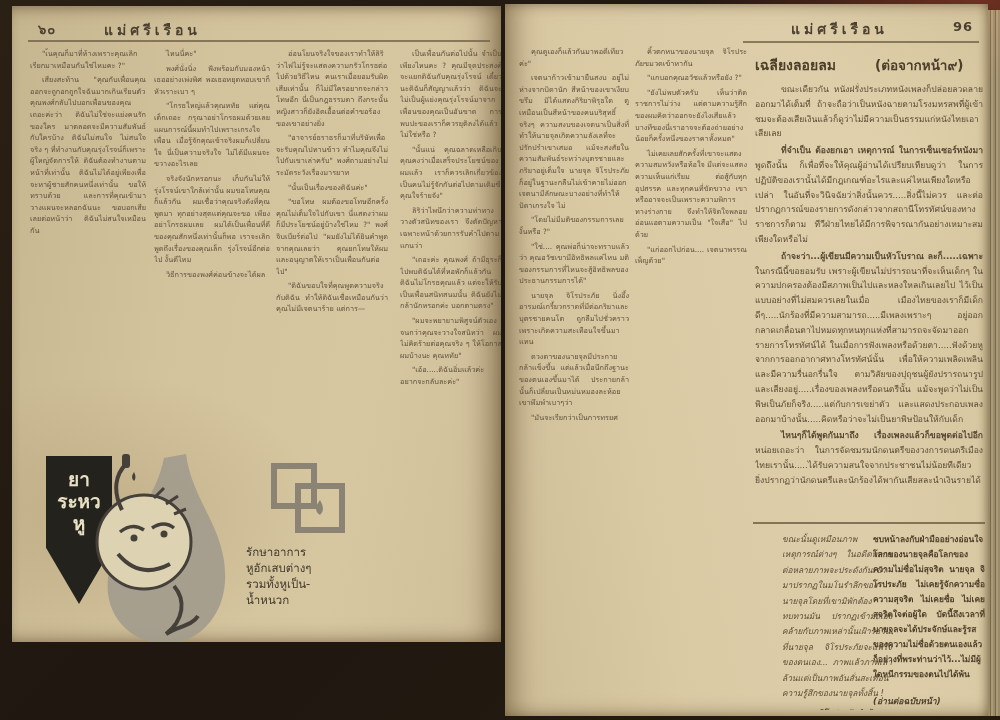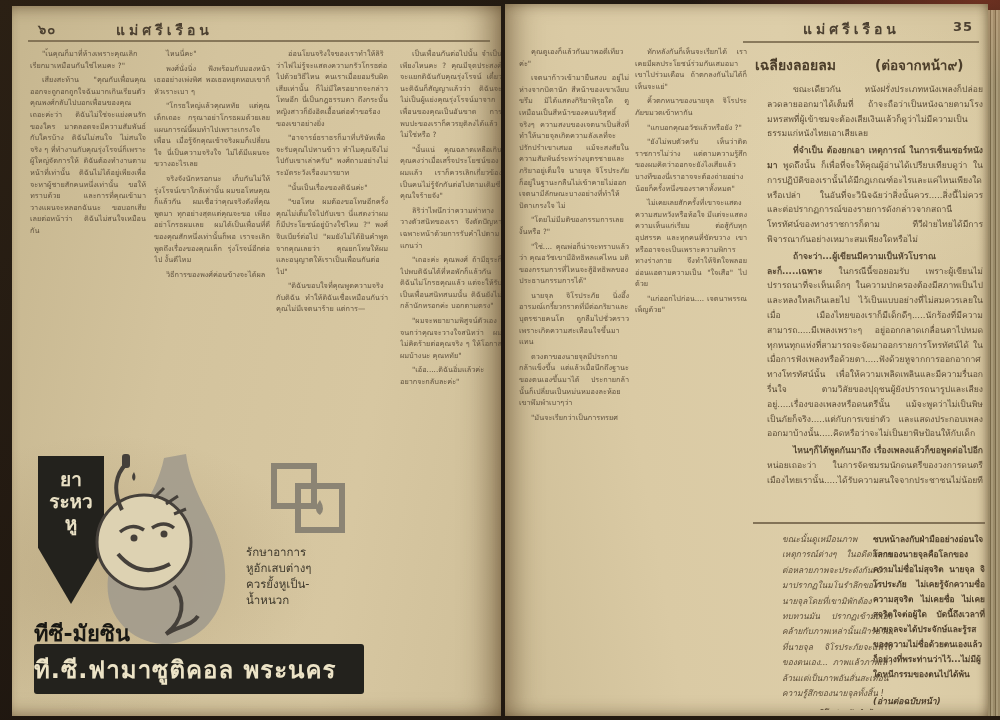--- a/index.html
+++ b/index.html
@@ -5,66 +5,66 @@
   html,body{margin:0;padding:0;}
   .stage{
     position:relative;width:1000px;height:720px;overflow:hidden;
     background:
       radial-gradient(420px 120px at 98% 0%, rgba(150,62,42,.65), rgba(150,62,42,0) 70%),
       linear-gradient(135deg,#2b2014 0%,#1f1710 45%,#241a10 100%);
     font-family:"DejaVu Sans",sans-serif;
   }
   .page{position:absolute;overflow:hidden;}
   .page-left{
-    left:12px;top:6px;width:489px;height:710px;
+    left:12px;top:6px;width:489px;height:636px;
     background:
       radial-gradient(300px 200px at 20% 80%, rgba(120,95,55,.18), transparent 70%),
       linear-gradient(100deg,#c6b68f 0%,#d3c39d 35%,#d7c7a1 70%,#cfbf99 100%);
     box-shadow:inset -22px 0 30px -12px rgba(85,62,32,.6), inset 0 8px 14px -8px rgba(70,50,25,.5), inset 0 -10px 16px -10px rgba(70,50,25,.45);
   }
   .page-right{
     left:505px;top:4px;width:483px;height:712px;
     background:
       radial-gradient(260px 180px at 80% 20%, rgba(240,228,190,.25), transparent 70%),
       linear-gradient(80deg,#cdbd96 0%,#dacaa4 30%,#ddcea9 65%,#d5c59e 100%);
     box-shadow:inset 20px 0 28px -12px rgba(85,62,32,.55), inset -8px 0 10px -6px rgba(70,50,25,.45), inset 0 8px 12px -8px rgba(70,50,25,.4), inset 0 -10px 16px -10px rgba(70,50,25,.4);
   }
   .edge-stack{
     position:absolute;right:0;top:10px;width:12px;height:706px;
     background:repeating-linear-gradient(90deg,#b8a77f 0 2px,#8d7c57 2px 3px,#cbbb93 3px 5px);
     opacity:.8;
   }
   
   .hdr{position:absolute;color:#4c4030;font-weight:bold;}
-  .masthead{letter-spacing:4px;font-size:14px;margin-left:12px;}
+  .masthead{letter-spacing:4px;font-size:14px;}
   .pageno{font-size:13px;letter-spacing:1px;}
   .hdr-rule{position:absolute;height:2px;background:#6d5d43;opacity:.75;}
   
   .bodycol{
     position:absolute;font-size:7.3px;line-height:11.6px;color:#5c4e3b;
     text-align:justify;overflow:hidden;word-break:break-word;
   }
   .bodycol p{margin:0 0 3px 0;text-indent:12px;}
   
   .feature{position:absolute;color:#574833;}
   .feat-title{font-weight:bold;font-size:14px;color:#4c3e2a;}
   .feat-cont{font-weight:bold;font-size:13.5px;color:#4c3e2a;}
   .feat-body{font-size:8.6px;line-height:14.8px;text-align:justify;overflow:hidden;}
-  .feat-body p{margin:0 0 2px 12px;text-indent:26px;}
+  .feat-body p{margin:0 0 2px 0;text-indent:26px;}
   .feat-body b{font-weight:bold;color:#46382а;}
   .feat-rule{position:absolute;height:2px;background:#6d5d43;opacity:.8;}
   .ftr-col{position:absolute;font-size:8.4px;line-height:15.4px;text-align:justify;overflow:hidden;color:#57483 3;}
   .ftr-left{font-style:italic;color:#5a4b36;margin-left:27px;}
   .ftr-right{font-weight:bold;color:#4e3f2b;line-height:15px;}
   .byline{font-weight:bold;font-style:normal;text-align:center;text-indent:0;margin-top:5px;}
   .cont-next{position:absolute;font-style:italic;font-weight:bold;font-size:8.6px;color:#4e3f2b;text-align:left;}
   
   .ad{position:absolute;}
   .ad-arrow{
-    position:absolute;left:4px;top:8px;width:66px;height:148px;background:#23221d;
+    position:absolute;left:12px;top:8px;width:66px;height:148px;background:#23221d;
     clip-path:polygon(0 0,100% 0,100% 62%,50% 100%,0 62%);
     display:flex;flex-direction:column;align-items:center;justify-content:flex-start;padding-top:12px;box-sizing:border-box;
   }
   .ad-arrow span{color:#e9e0c4;font-weight:bold;font-size:19px;line-height:22px;}
   .ad-brand{position:absolute;left:0px;top:168px;width:150px;font-size:22px;font-weight:bold;color:#191813;letter-spacing:0px;}
   .ad-benefit{position:absolute;left:212px;top:96px;width:108px;font-size:11.5px;line-height:16px;color:#413b2e;}
   .ad-banner{
     position:absolute;left:0;bottom:16px;width:100%;height:50px;background:#23221d;border-radius:3px;
     display:flex;align-items:center;justify-content:flex-start;
   }
@@ -134,54 +134,52 @@
         <path d="M52,22 q3,6 0,9 q-4,-3 0,-9" fill="#45403a"></path>
         <path d="M92,136 C104,150 102,170 84,184 M84,184 C96,176 110,176 116,166" stroke="#45403a" stroke-width="4" fill="none"></path>
       </svg>
 
       <svg class="sq-logo" width="84" height="80" viewBox="0 0 84 80">
         <rect x="8" y="6" width="40" height="40" fill="none" stroke="#8b8474" stroke-width="6"></rect>
         <rect x="32" y="26" width="44" height="44" fill="none" stroke="#8b8474" stroke-width="6"></rect>
         <path d="M54,40 q6,10 0,15 q-8,-5 0,-15" fill="#8b8474"></path>
       </svg>
 
-      <div class="ad-brand">ทีซี-มัยซิน</div>
 
       <div class="ad-benefit">
 
       <div>รักษาอาการ</div>
           <div>หูอักเสบต่างๆ</div>
-          <div>ควรยั้งหูเป็น-</div>
+          <div>รวมทั้งหูเป็น-</div>
           <div>น้ำหนวก</div>
         </div>
 
       <div class="ad-banner">
         <span>ที.ซี.ฟามาซูติคอล พระนคร</span>
       </div>
     </div>
   </div>
 
   <div class="page page-right">
     <div class="hdr masthead" style="left:286px;top:14px;">แม่ศรีเรือน</div>
-    <div class="hdr pageno" style="left:448px;top:15px;">35</div>
+    <div class="hdr pageno" style="left:448px;top:15px;">96</div>
     <div class="hdr-rule" style="left:238px;top:37px;width:236px;"></div>
 
     <div class="bodycol" style="left:14px;top:42px;width:110px;height:662px;">
 
     <p>คุณดูเองก็แล้วกันมาพอดีเทียวค่ะ"</p>
         <p>เจตนาก้าวเข้ามายืนสงบ อยู่ไม่ห่างจากบิดานัก สีหน้าของเขาเงียบขรึม มิได้แสดงกิริยาพิรุธใด ดูเหมือนเป็นสีหน้าของคนบริสุทธิ์จริงๆ ความสงบของเจตนาเป็นสิ่งที่ทำให้นายจุลเกิดความลังเลที่จะปรักปรำเขาเสมอ แม้จะสงสัยในความสัมพันธ์ระหว่างบุตรชายและภริยาอยู่เต็มใจ นายจุล จิโรประภัย ก็อยู่ในฐานะกลืนไม่เข้าคายไม่ออก เจตนามีลักษณะบางอย่างที่ทำให้บิดาเกรงใจ ไม่</p>
         <p>"โดยไม่มีมติของกรรมการเลยงั้นหรือ ?"</p>
         <p>"ใช่.... คุณพ่อก็น่าจะทราบแล้วว่า คุณอวัชเขามีอิทธิพลแค่ไหน มติของกรรมการที่ไหนจะสู้อิทธิพลของประธานกรรมการได้"</p>
         <p>นายจุล จิโรประภัย นิ่งอึ้ง อารมณ์เกรี้ยวกราดที่มีต่อภริยาและบุตรชายคนโต ถูกลืมไปชั่วคราว เพราะเกิดความสะเทือนใจขึ้นมาแทน</p>
         <p>ดวงตาของนายจุลมีประกายกล้าแข็งขึ้น แต่แล้วเมื่อนึกถึงฐานะของตนเองขึ้นมาได้ ประกายกล้านั้นก็เปลี่ยนเป็นหม่นหมองละห้อย เขาพึมพำเบาๆว่า</p>
         <p>"มันจะเรียกว่าเป็นการทรยศ</p>
       </div>
     <div class="bodycol" style="left:130px;top:42px;width:112px;height:662px;">
 
-    <p>ทักหลังกันก็เห็นจะเรียกได้ เราเคยมีผลประโยชน์ร่วมกันเสมอมา เขาไปร่วมเดือน ถ้าตกลงกันไม่ได้ก็เห็นจะแย่"</p>
         <p>คิ้วตกหนาของนายจุล จิโรประภัยขมวดเข้าหากัน</p>
         <p>"แกบอกคุณอวัชแล้วหรือยัง ?"</p>
         <p>"ยังไม่พบตัวครับ เห็นว่าติดราชการไม่ว่าง แต่ตามความรู้สึกของผมคิดว่าออกจะยังไงเสียแล้ว บางทีของนี่เราอาจจะต้องถ่ายอย่างน้อยก็ครั้งหนึ่งของราคาทั้งหมด"</p>
         <p>ไม่เคยเลยสักครั้งที่เขาจะแสดงความสมหวังหรือท้อใจ มีแต่จะแสดงความเห็นแก่เรียม ต่อสู้กับทุกอุปสรรค และทุกคนที่ขัดขวาง เขาหรืออาจจะเป็นเพราะความพิการทางร่างกาย จึงทำให้จิตใจพลอยอ่อนแอตามความเป็น "ใจเสือ" ไปด้วย</p>
         <p>"แก่ออกไปก่อน.... เจตนาพรรณเพ็ญด้วย"</p>
       </div>
 
     <div class="feature" style="left:250px;top:50px;width:228px;">
       <span class="feat-title">เฉลียงลอยลม</span>
       <span class="feat-cont" style="margin-left:34px;">(ต่อจากหน้า๙)</span>

